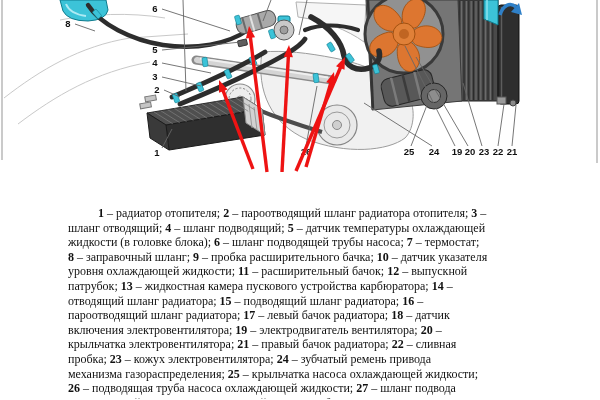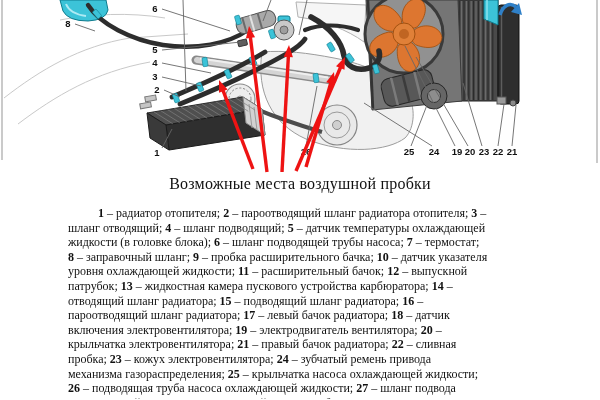--- a/index.html
+++ b/index.html
@@ -236,17 +236,16 @@
         <line x1="306" y1="167" x2="331.45558367404226" y2="80.63284110592798" stroke="var(--c-red,#ee1313)" stroke-width="3.4"></line>
         <polygon points="334,72 335.0197859084196,84.81093426339346 326.1951038890265,82.20997535241447" fill="var(--c-red,#ee1313)"></polygon>
       </g>
 
     <g stroke="#b8b8b8" stroke-width="1.5">
       <line x1="2" y1="0" x2="2" y2="160"></line>
       <line x1="597" y1="0" x2="597" y2="163"></line>
     </g>
   </svg>
 
-  <div class="caption">Возможные места воздушной пробки</div>
 
   <div class="legend" id="legend-text"><span><b>1</b> – радиатор отопителя; </span><span><b>2</b> – пароотводящий шланг радиатора отопителя; </span><span><b>3</b> – шланг отводящий; </span><span><b>4</b> – шланг подводящий; </span><span><b>5</b> – датчик температуры охлаждающей жидкости (в головке блока); </span><span><b>6</b> – шланг подводящей трубы насоса; </span><span><b>7</b> – термостат; </span><span><b>8</b> – заправочный шланг; </span><span><b>9</b> – пробка расширительного бачка; </span><span><b>10</b> – датчик указателя уровня охлаждающей жидкости; </span><span><b>11</b> – расширительный бачок; </span><span><b>12</b> – выпускной патрубок; </span><span><b>13</b> – жидкостная камера пускового устройства карбюратора; </span><span><b>14</b> – отводящий шланг радиатора; </span><span><b>15</b> – подводящий шланг радиатора; </span><span><b>16</b> – пароотводящий шланг радиатора; </span><span><b>17</b> – левый бачок радиатора; </span><span><b>18</b> – датчик включения электровентилятора; </span><span><b>19</b> – электродвигатель вентилятора; </span><span><b>20</b> – крыльчатка электровентилятора; </span><span><b>21</b> – правый бачок радиатора; </span><span><b>22</b> – сливная пробка; </span><span><b>23</b> – кожух электровентилятора; </span><span><b>24</b> – зубчатый ремень привода механизма газораспределения; </span><span><b>25</b> – крыльчатка насоса охлаждающей жидкости; </span><span><b>26</b> – подводящая труба насоса охлаждающей жидкости; </span><span><b>27</b> – шланг подвода охлаждающей жидкости к жидкостной камере карбюратора; </span><span><b>28</b> – шланг отвода</span></div>
 
 </div>
 
 </body></html>

